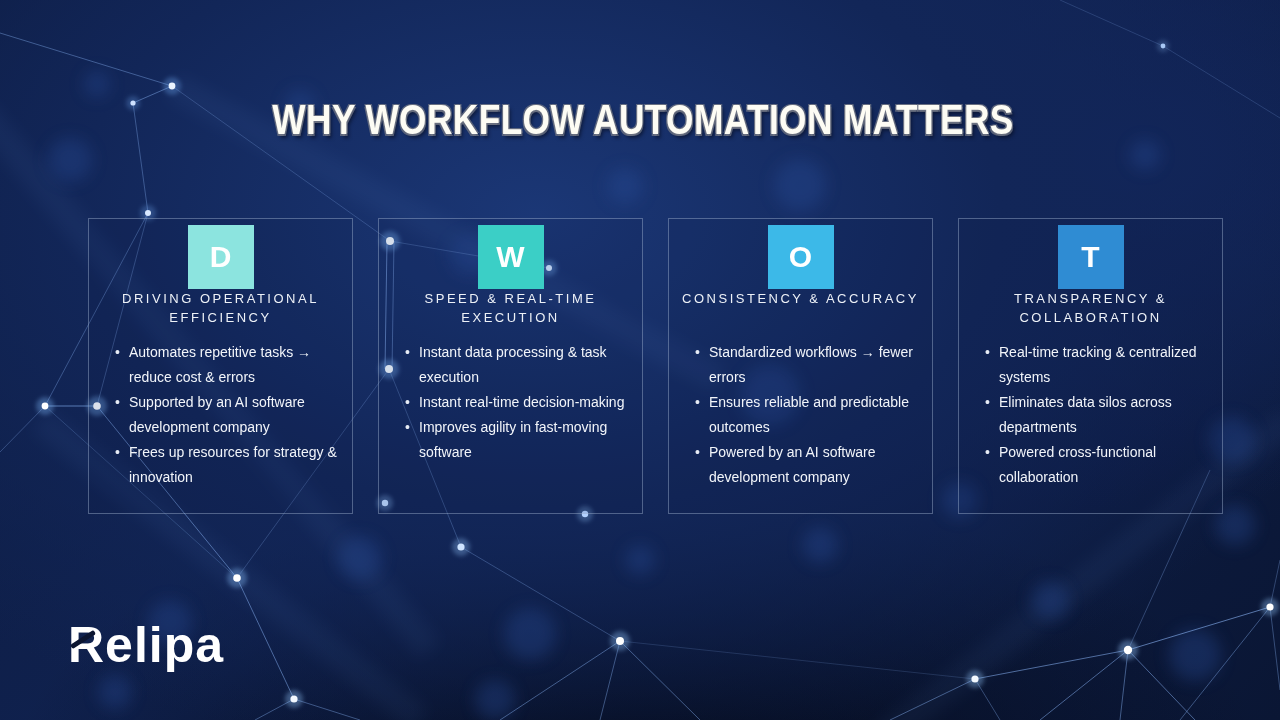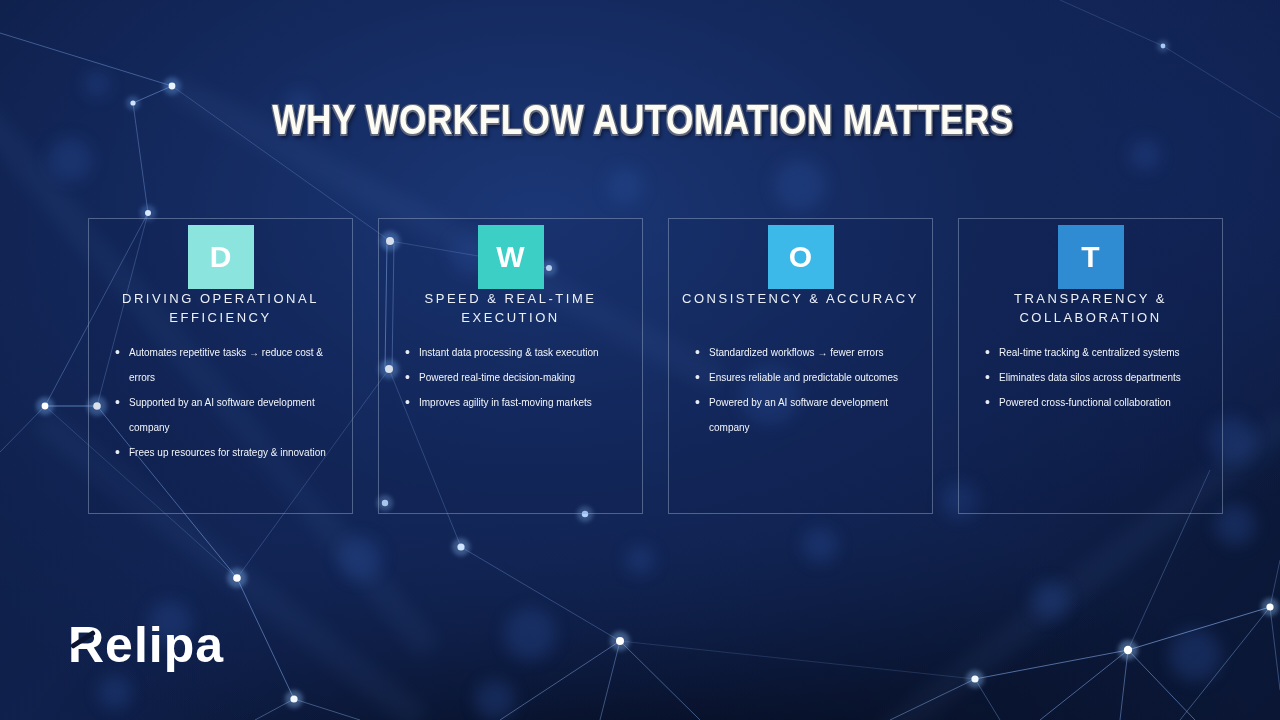--- a/index.html
+++ b/index.html
@@ -75,21 +75,21 @@
     line-height: 18.5px;
   }
   .bullets {
     margin-top: 10px;
     padding: 0 10px 0 40px;
     list-style: none;
   }
   .bullets li {
     position: relative;
     color: #f2f5fa;
-    font-size: 10px;
+    font-size: 14px;
     line-height: 25px;
   }
   .bullets li::before {
     content: "\2022";
     position: absolute;
     left: -14px; top: 0;
     font-size: 14px;
     color: #e6ebf4;
   }
 
@@ -289,22 +289,22 @@
       </ul>
     </section>
 
     <section class="card">
       <div class="badge" style="background: rgb(59, 207, 198);">
         <span class="badge-letter">W</span>
       </div>
       <h2 class="card-heading">SPEED &amp; REAL-TIME EXECUTION</h2>
       <ul class="bullets">
         <li>Instant data processing &amp; task execution</li>
-        <li>Powered real-time decision-making</li>
-        <li>Improves agility in fast-moving markets</li>
+        <li>Instant real-time decision-making</li>
+        <li>Improves agility in fast-moving software</li>
       </ul>
     </section>
 
     <section class="card">
       <div class="badge" style="background: rgb(60, 185, 232);">
         <span class="badge-letter">O</span>
       </div>
       <h2 class="card-heading">CONSISTENCY &amp; ACCURACY</h2>
       <ul class="bullets">
         <li>Standardized workflows → fewer errors</li>

